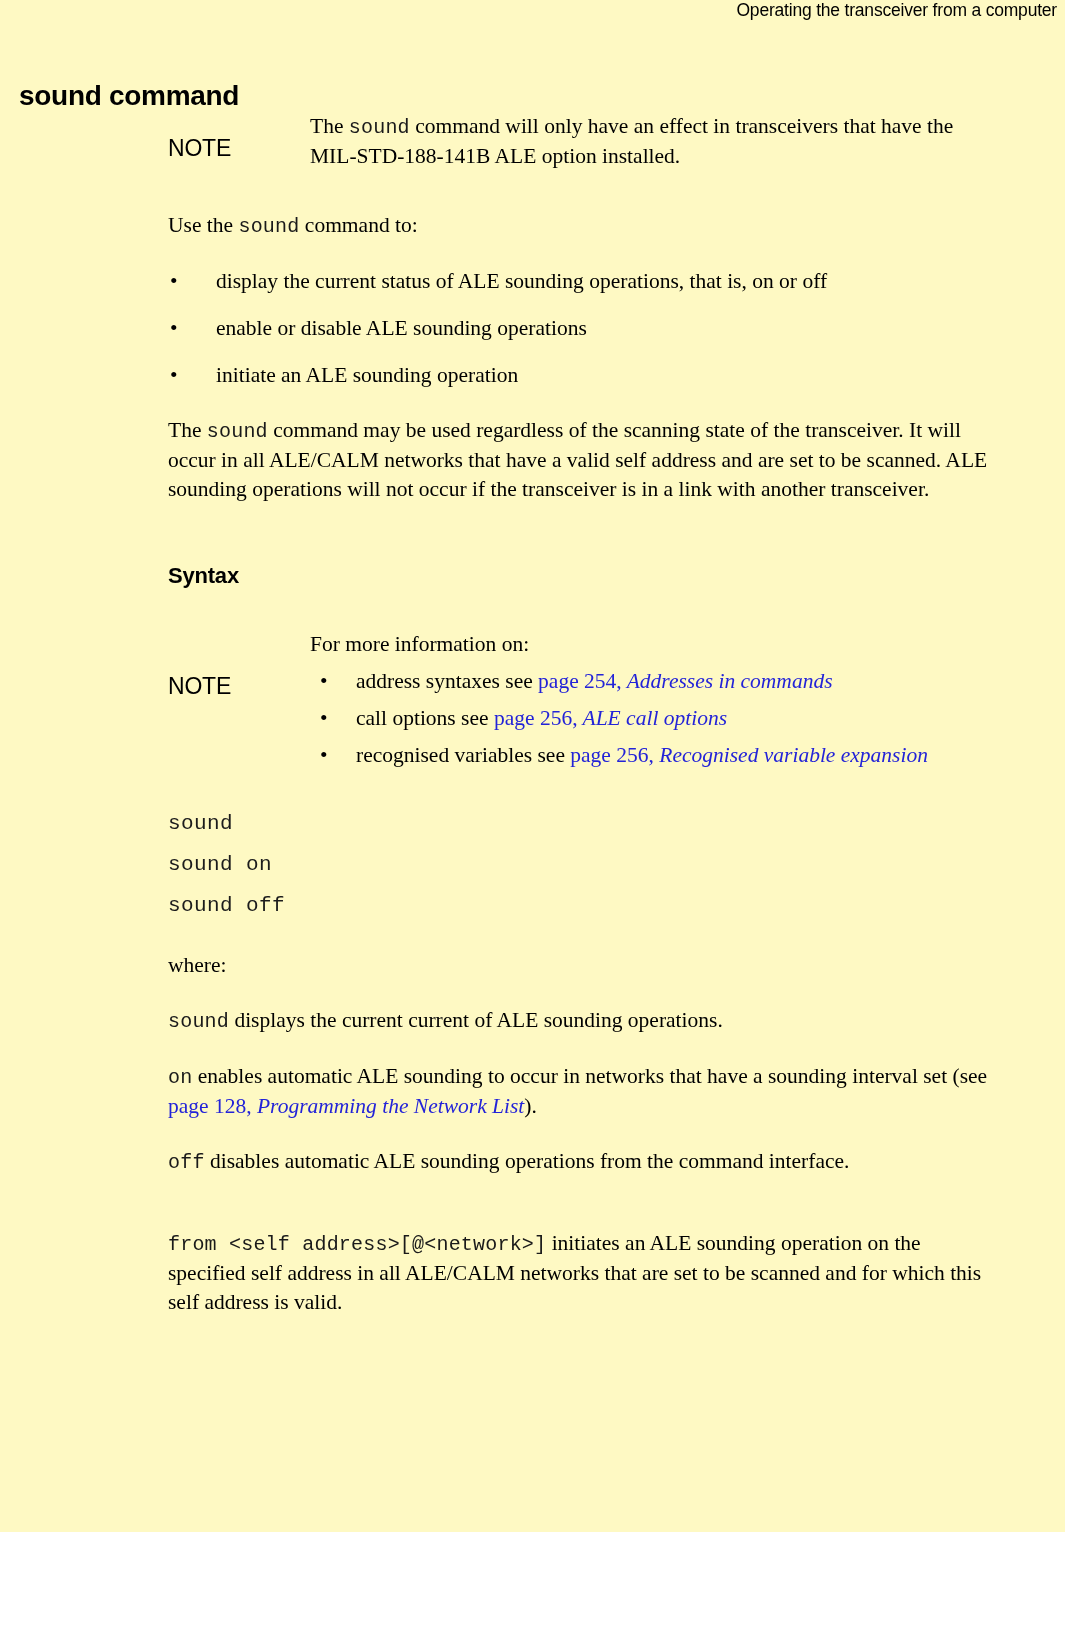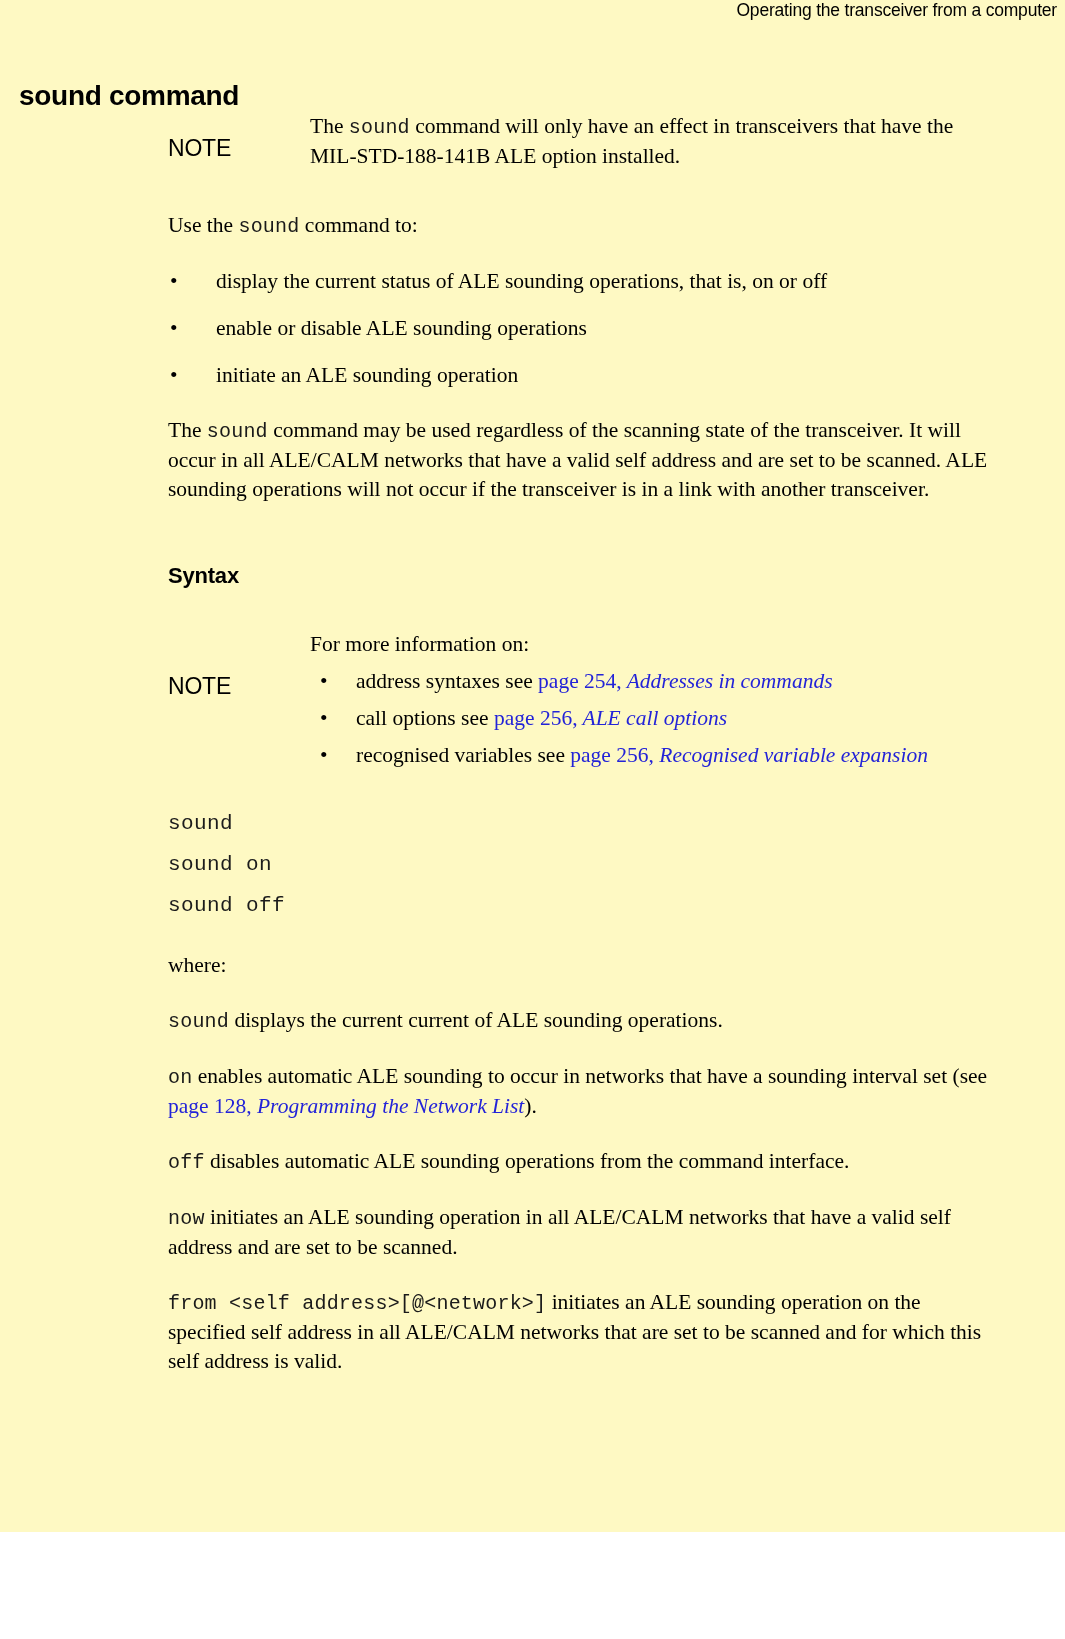--- a/index.html
+++ b/index.html
@@ -265,21 +265,20 @@
       <div class="gap-md"></div>
 
       <p class="para"><code class="mono">on</code><span> enables automatic ALE sounding to occur in networks that have a sounding interval set (see </span><a class="link">page 128,</a><a class="link-ital"> Programming the Network List</a><span>).</span></p>
 
       <div class="gap-md"></div>
 
       <p class="para"><code class="mono">off</code><span> disables automatic ALE sounding operations from the command interface.</span></p>
 
       <div class="gap-md"></div>
 
-      <p class="para"><code class="mono">now</code><span> initiates an ALE sounding operation in all ALE/CALM networks that have a valid self address and are set to be scanned.</span></p>
 
       <div class="gap-md"></div>
 
       <p class="para"><code class="mono">from &lt;self address&gt;[@&lt;network&gt;]</code><span> initiates an ALE sounding operation on the specified self address in all ALE/CALM networks that are set to be scanned and for which this self address is valid.</span></p>
 
     </div>
 
   </div>
 
   <div class="footer-rule"></div>

